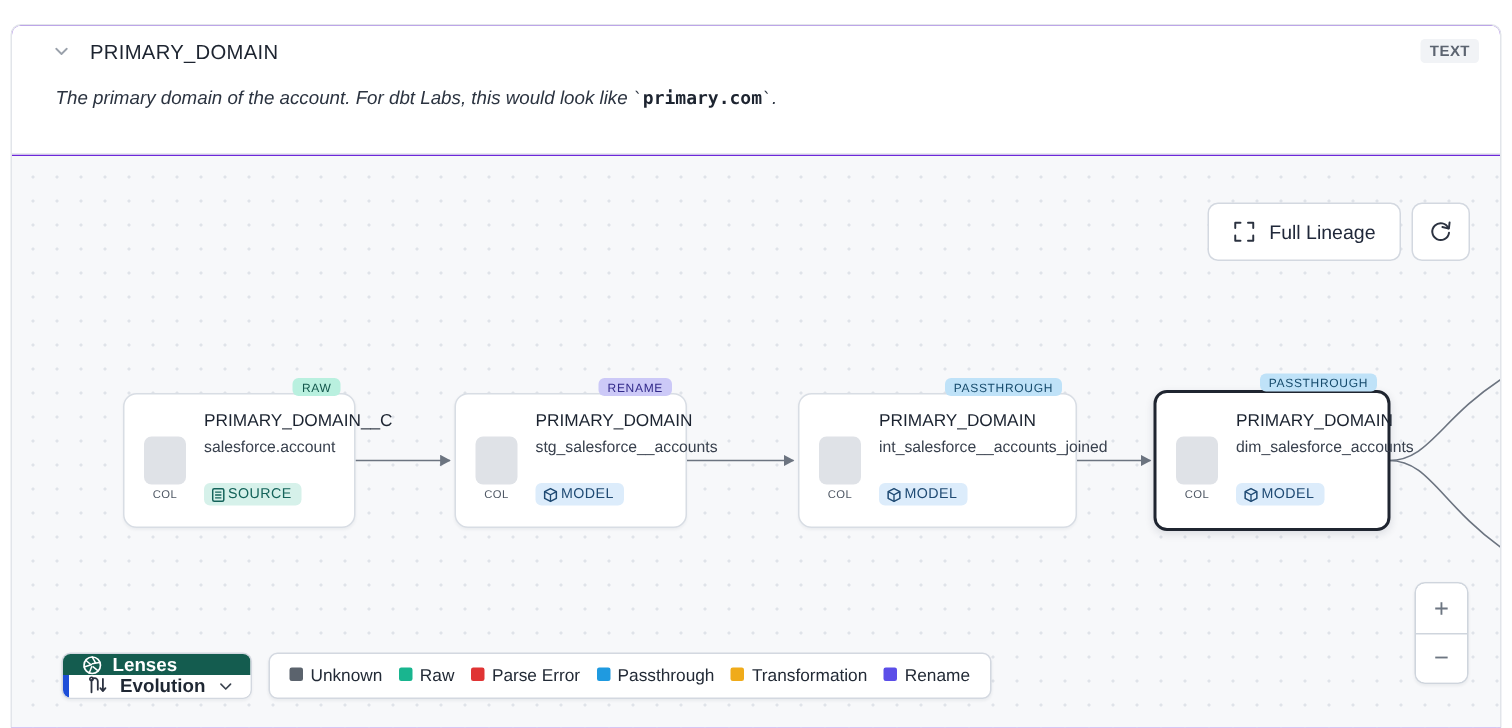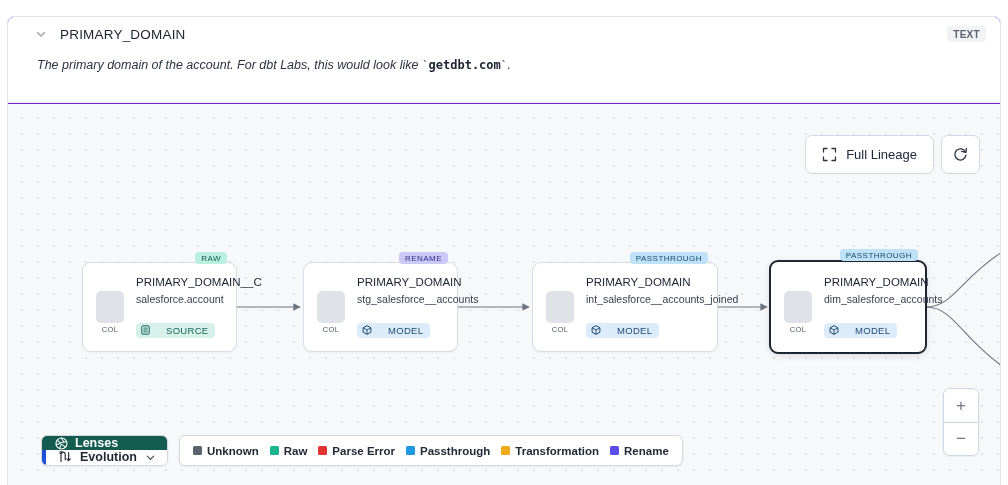--- a/index.html
+++ b/index.html
@@ -173,21 +173,21 @@
     white-space: nowrap;
   }
   .node-sub {
     font-size: 10.5px;
     color: #39414e;
     line-height: 15px;
     margin-top: 2px;
     white-space: nowrap;
   }
   .kind-badge {
-    display: inline-flex; align-items: center; gap: 16px;
+    display: inline-flex; align-items: center; gap: 2px;
     margin-top: 16px;
     padding: 2px 7px 2px 5px;
     border-radius: 4px;
     font-size: 9.5px;
     letter-spacing: .3px;
   }
   .kind-source { background: #d6f1ea; color: #14635a; }
   .kind-model  { background: #dcecfb; color: #1f4a73; }
 
   .tag {
@@ -243,21 +243,21 @@
   }
   .legend {
     display: flex; align-items: center; gap: 11px;
     height: 31px;
     padding: 0 13px;
     background: #ffffff;
     border: 1px solid #d3d8e0;
     border-radius: 6px;
     box-shadow: 0 1px 2px rgba(24,34,58,.06);
   }
-  .lg-item { display: flex; align-items: center; gap: 5px; font-weight: bold; }
+  .lg-item { display: flex; align-items: flex-start; gap: 5px; }
   .lg-sw { width: 9px; height: 9px; border-radius: 1.5px; flex: 0 0 auto; }
   .lg-tx { font-size: 11.5px; color: #222a36; white-space: nowrap; }
 
   
   .zoomctl {
     position: absolute;
     right: 23px; bottom: 36px;
     width: 36px;
     background: #ffffff;
     border: 1px solid #cfd5dd;
@@ -285,21 +285,21 @@
         <span class="chev">
           <svg class="ico" width="12" height="12" viewBox="0 0 12 12">
             <path d="M2.5 4.5 L6 8 L9.5 4.5" fill="none" stroke="#9aa1ab" stroke-width="1.2" stroke-linecap="round" stroke-linejoin="round"></path>
           </svg>
         </span>
         <span class="hdr-title">PRIMARY_DOMAIN</span>
         <span class="type-badge">TEXT</span>
       </div>
 
       <div class="hdr-desc">
-        <span>The primary domain of the account. For dbt Labs, this would look like </span><span class="tick">`</span><code>getdbt.com</code><span class="tick">`</span><span>.</span>
+        <span>The primary domain of the account. For dbt Labs, this would look like </span><span class="tick">`</span><code>primary.com</code><span class="tick">`</span><span>.</span>
       </div>
 
     </div>
 
     <div class="canvas">
 
       <svg class="edges" width="994" height="388">
         <defs>
           <marker id="arr" markerWidth="7" markerHeight="7" refX="6" refY="3.5" orient="auto">
             <path d="M0 0 L6.5 3.5 L0 7 z" fill="#6c7480"></path>

